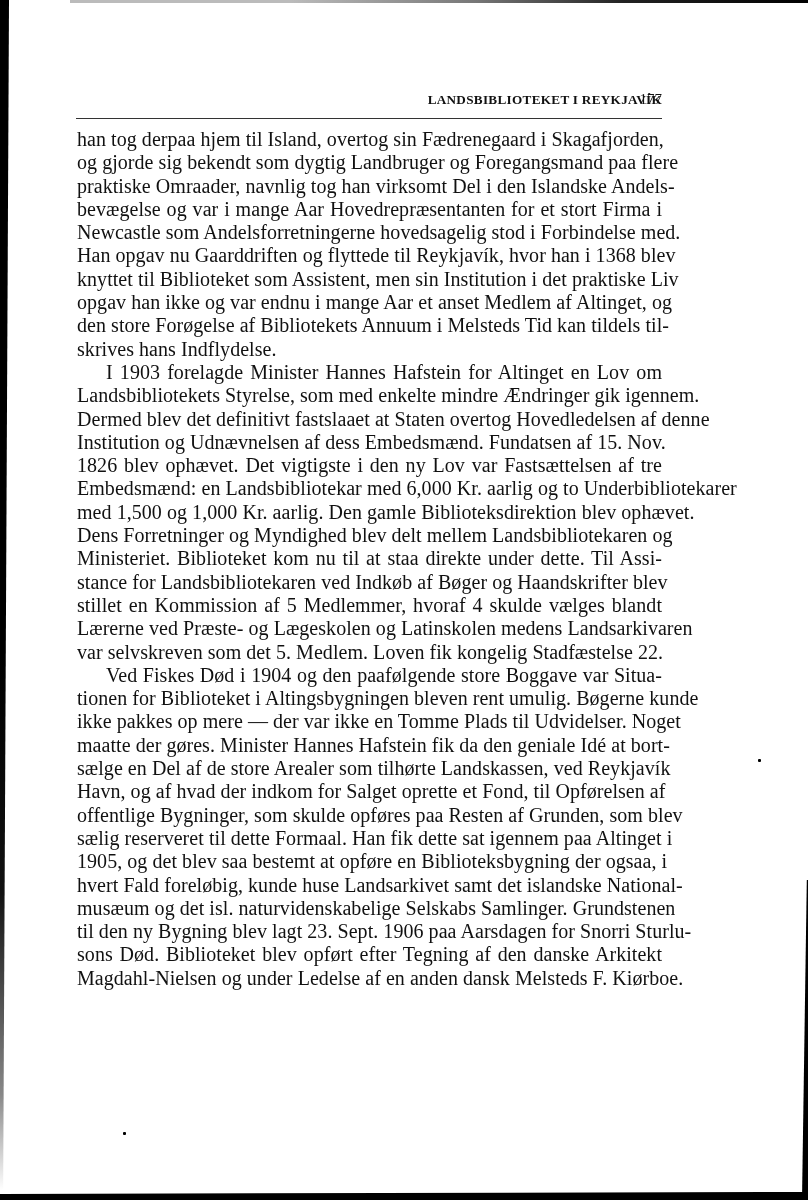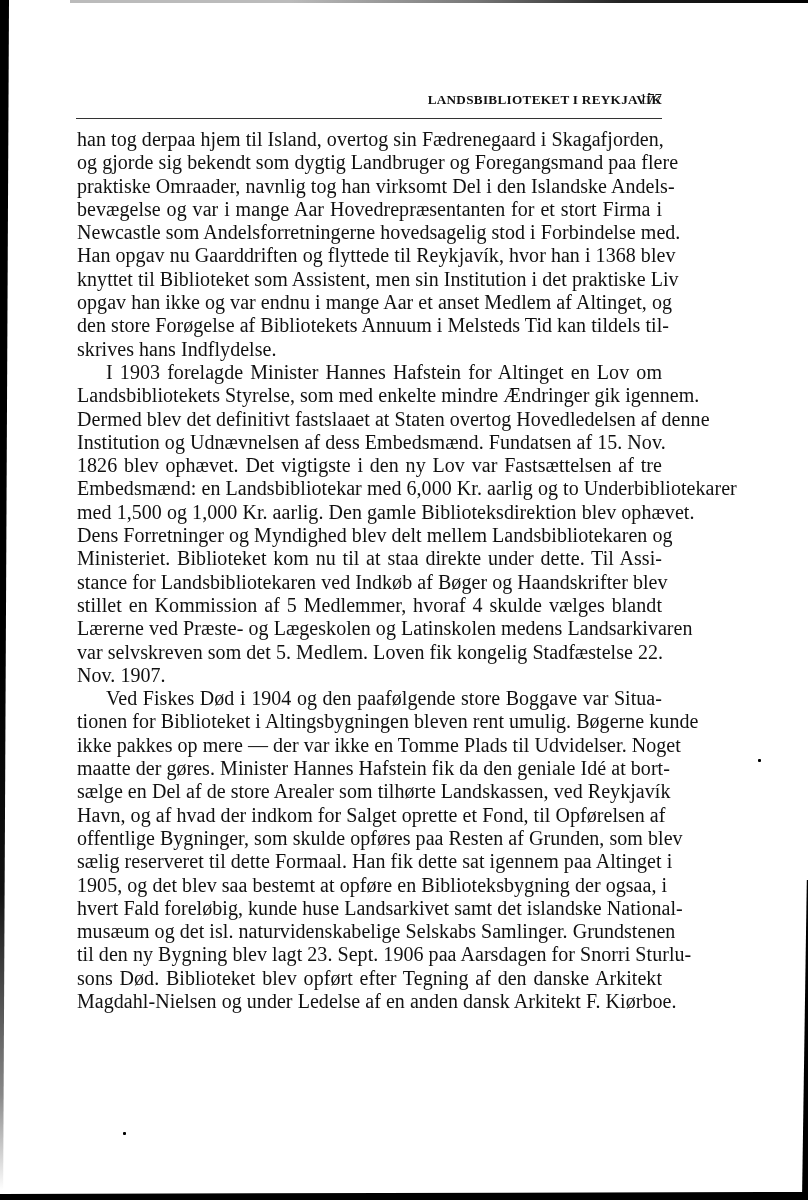--- a/index.html
+++ b/index.html
@@ -148,31 +148,30 @@
       <span class="line">Institution og Udnævnelsen af dess Embedsmænd. Fundatsen af 15. Nov.</span>
       <span class="line">1826 blev ophævet. Det vigtigste i den ny Lov var Fastsættelsen af tre</span>
       <span class="line">Embedsmænd: en Landsbibliotekar med 6,000 Kr. aarlig og to Underbibliotekarer</span>
       <span class="line">med 1,500 og 1,000 Kr. aarlig. Den gamle Biblioteksdirektion blev ophævet.</span>
       <span class="line">Dens Forretninger og Myndighed blev delt mellem Landsbibliotekaren og</span>
       <span class="line">Ministeriet. Biblioteket kom nu til at staa direkte under dette. Til Assi-</span>
       <span class="line">stance for Landsbibliotekaren ved Indkøb af Bøger og Haandskrifter blev</span>
       <span class="line">stillet en Kommission af 5 Medlemmer, hvoraf 4 skulde vælges blandt</span>
       <span class="line">Lærerne ved Præste- og Lægeskolen og Latinskolen medens Landsarkivaren</span>
       <span class="line">var selvskreven som det 5. Medlem. Loven fik kongelig Stadfæstelse 22.</span>
-      <span class="line last">Nov. 1907.</span>
     </div>
   <div class="paragraph">
       <span class="line indent">Ved Fiskes Død i 1904 og den paafølgende store Boggave var Situa-</span>
       <span class="line">tionen for Biblioteket i Altingsbygningen bleven rent umulig. Bøgerne kunde</span>
       <span class="line">ikke pakkes op mere — der var ikke en Tomme Plads til Udvidelser. Noget</span>
       <span class="line">maatte der gøres. Minister Hannes Hafstein fik da den geniale Idé at bort-</span>
       <span class="line">sælge en Del af de store Arealer som tilhørte Landskassen, ved Reykjavík</span>
       <span class="line">Havn, og af hvad der indkom for Salget oprette et Fond, til Opførelsen af</span>
       <span class="line">offentlige Bygninger, som skulde opføres paa Resten af Grunden, som blev</span>
       <span class="line">sælig reserveret til dette Formaal. Han fik dette sat igennem paa Altinget i</span>
       <span class="line">1905, og det blev saa bestemt at opføre en Biblioteksbygning der ogsaa, i</span>
       <span class="line">hvert Fald foreløbig, kunde huse Landsarkivet samt det islandske National-</span>
       <span class="line">musæum og det isl. naturvidenskabelige Selskabs Samlinger. Grundstenen</span>
       <span class="line">til den ny Bygning blev lagt 23. Sept. 1906 paa Aarsdagen for Snorri Sturlu-</span>
       <span class="line">sons Død. Biblioteket blev opført efter Tegning af den danske Arkitekt</span>
-      <span class="line last">Magdahl-Nielsen og under Ledelse af en anden dansk Arkitekt F. Kiørboe.</span>
+      <span class="line last">Magdahl-Nielsen og under Ledelse af en anden dansk Melsteds F. Kiørboe.</span>
     </div>
 </div>
 
 </body></html>

